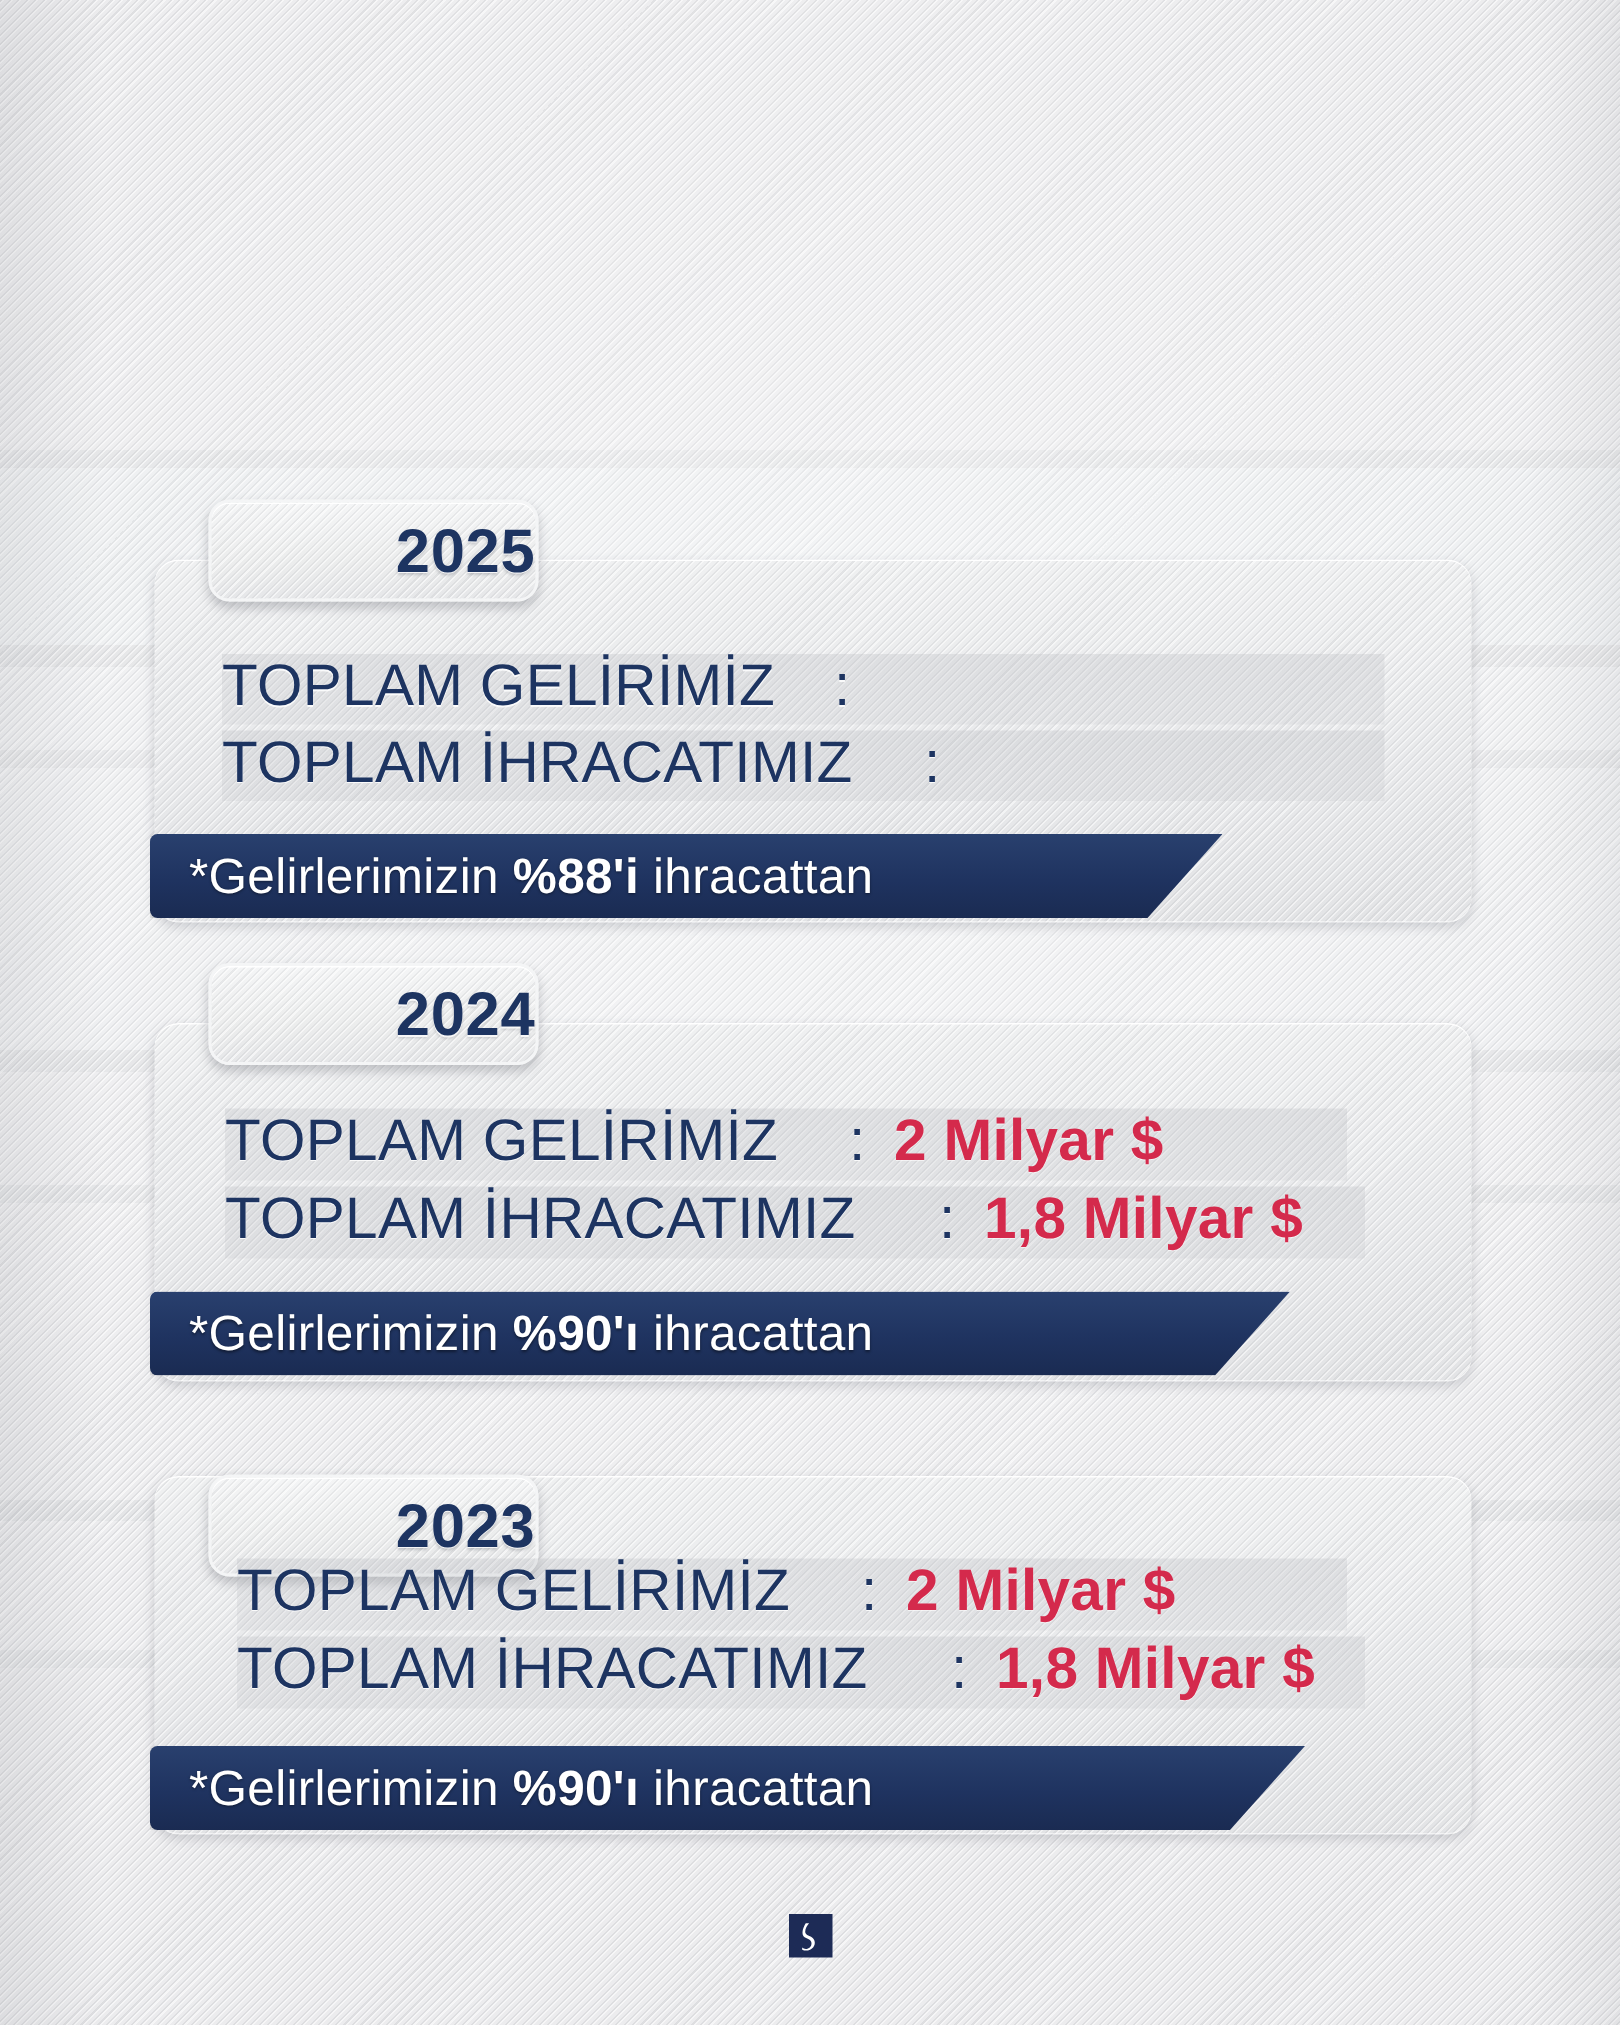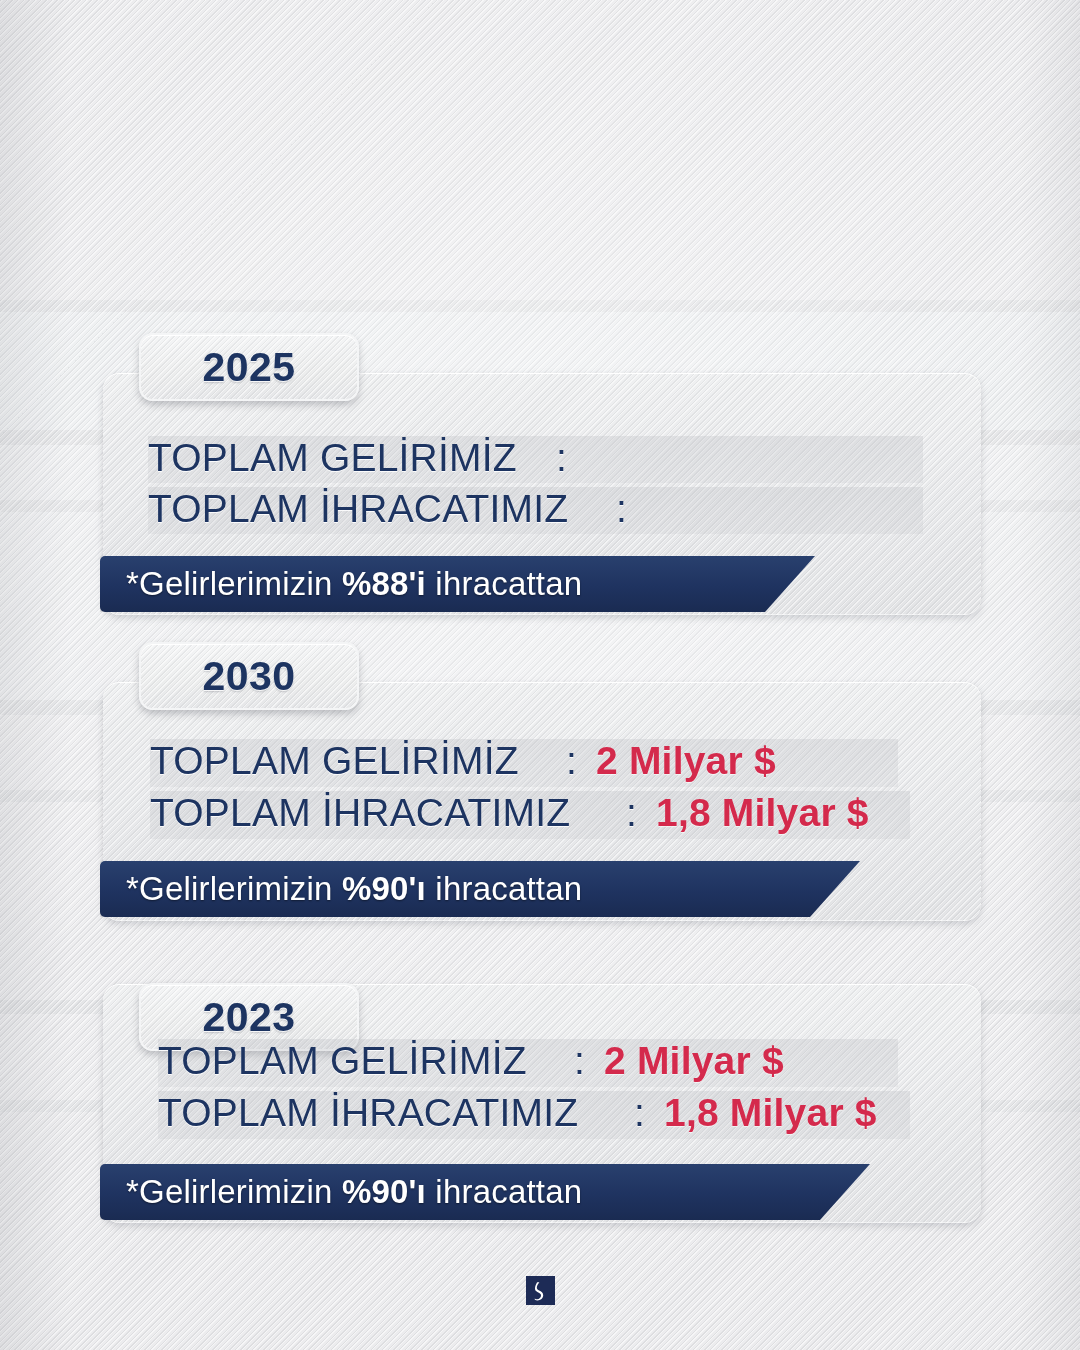--- a/index.html
+++ b/index.html
@@ -102,21 +102,21 @@
   }
   .card-1 { left: 103px; top: 373px; width: 878px; height: 242px; }
   .card-2 { left: 103px; top: 682px; width: 878px; height: 239px; }
   .card-3 { left: 103px; top: 984px; width: 878px; height: 239px; }
 
   
   .year-tab {
     position:absolute;
     height: 68px;
     border-radius: 14px;
-    display:flex; align-items:center; justify-content:center;
+    display:flex; align-items:center; justify-content:flex-end;
     background:
       repeating-linear-gradient(-45deg,
         rgba(255,255,255,0.55) 0px, rgba(255,255,255,0.55) 1px,
         rgba(175,177,181,0.18) 1px, rgba(175,177,181,0.18) 2px,
         rgba(255,255,255,0) 2px, rgba(255,255,255,0) 4px),
       linear-gradient(180deg, #f4f5f6 0%, #eceded 60%, #e6e7e9 100%);
     border: 2px solid #f4f5f6;
     box-shadow:
       0 4px 7px rgba(110,114,122,0.38),
       inset 0 1px 0 rgba(255,255,255,1);
@@ -266,21 +266,21 @@
     <span class="row-colon">:</span>
   </div>
 
   <div class="banner bn-1">
     <div class="banner-text"><span>*Gelirlerimizin </span><b>%88'i</b><span> ihracattan</span></div>
   </div>
 
   <div class="card card-2"></div>
 
   <div class="year-tab tab-2">
-    <span>2030</span>
+    <span>2024</span>
   </div>
 
   <div class="row c2-r1">
     <span class="row-label">TOPLAM GELİRİMİZ</span>
     <span class="row-colon">:</span>
     <span class="row-value">2 Milyar $</span>
   </div>
   <div class="row c2-r2">
     <span class="row-label">TOPLAM İHRACATIMIZ</span>
     <span class="row-colon">:</span>

